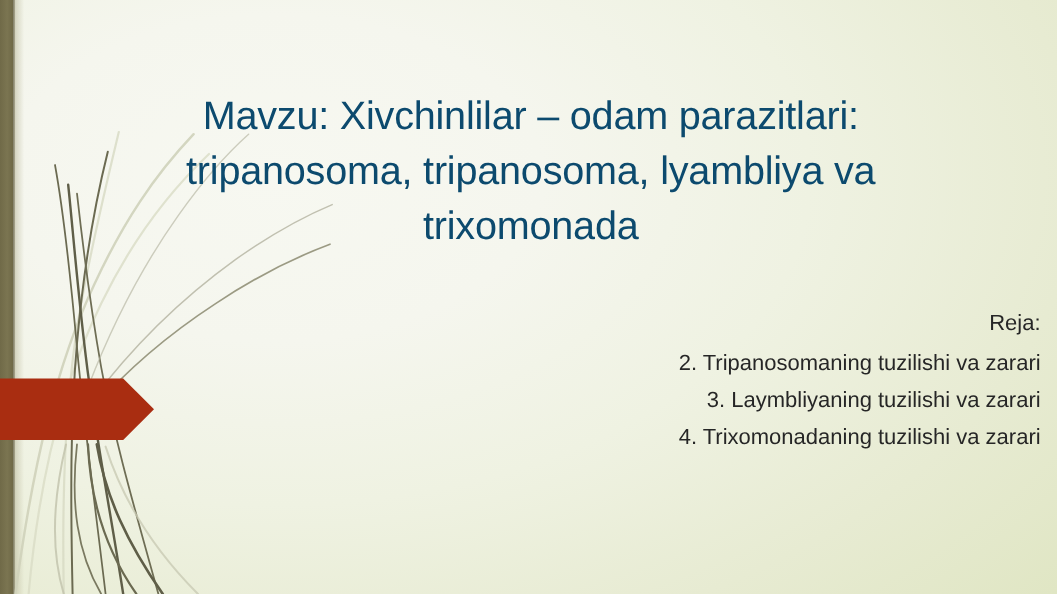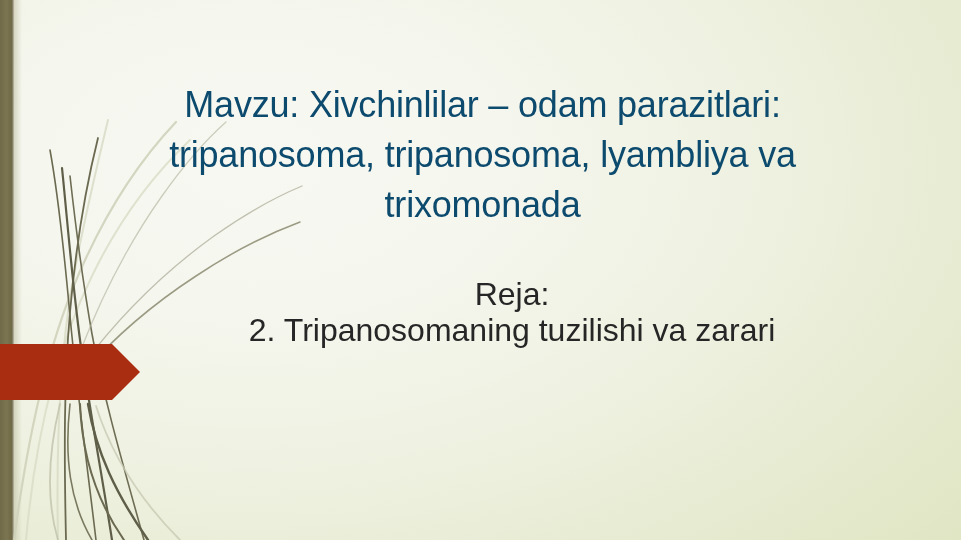--- a/index.html
+++ b/index.html
@@ -91,24 +91,25 @@
   
   .body-block {
     position: absolute;
     left: 78px;
     top: 277px;
     width: 868px;
     text-align: center;
   }
   .body-line {
     color: #262626;
-    font-size: 32px;
+    font-size: 20px;
     line-height: 34px;
     font-weight: 400;
     white-space: nowrap;
+    text-align: right;
   }
   .body-line.reja {
     margin-bottom: 2px;
   }
 </style>
 </head>
 <body>
 
 <div class="slide">
 
@@ -148,15 +149,17 @@
 
   <div class="title-block">
     <div class="title-line">Mavzu: Xivchinlilar – odam parazitlari:</div>
     <div class="title-line">tripanosoma, tripanosoma, lyambliya va</div>
     <div class="title-line">trixomonada</div>
   </div>
 
   <div class="body-block">
     <div class="body-line reja">Reja:</div>
     <div class="body-line">2. Tripanosomaning tuzilishi va zarari</div>
+    <div class="body-line">3. Laymbliyaning tuzilishi va zarari</div>
+    <div class="body-line">4. Trixomonadaning tuzilishi va zarari</div>
   </div>
 
 </div>
 
 </body></html>

